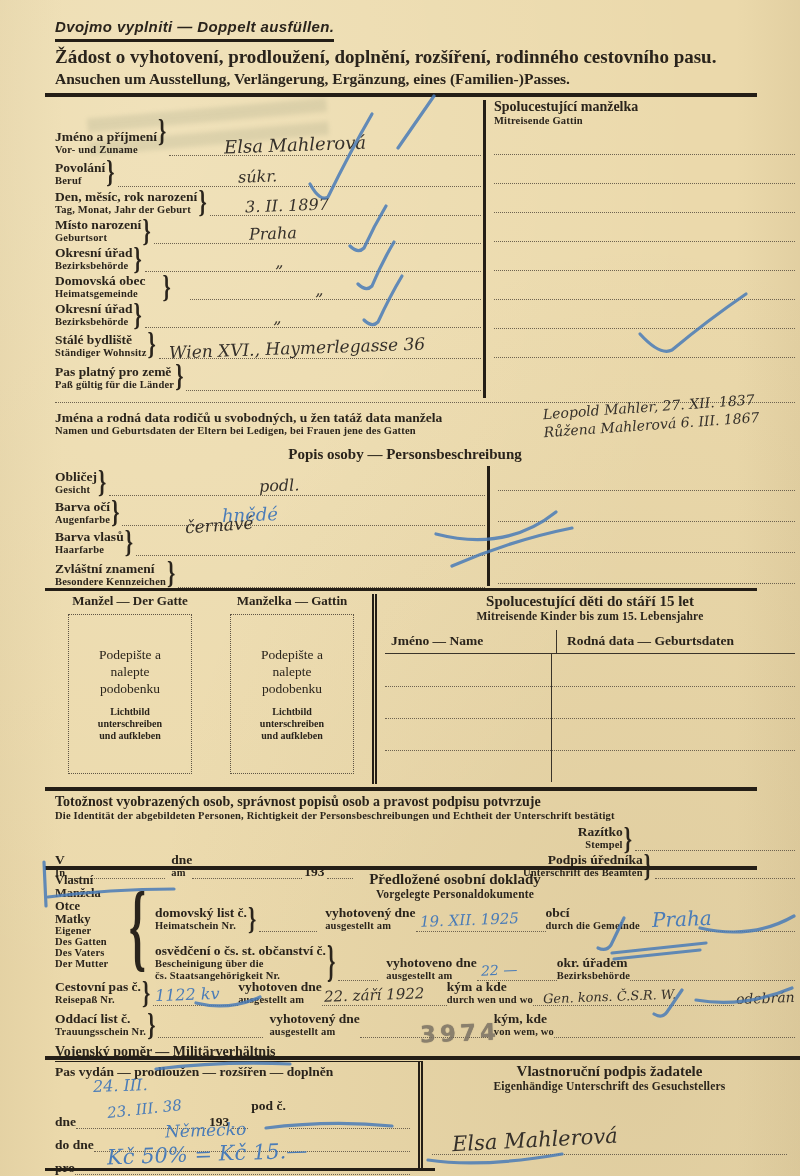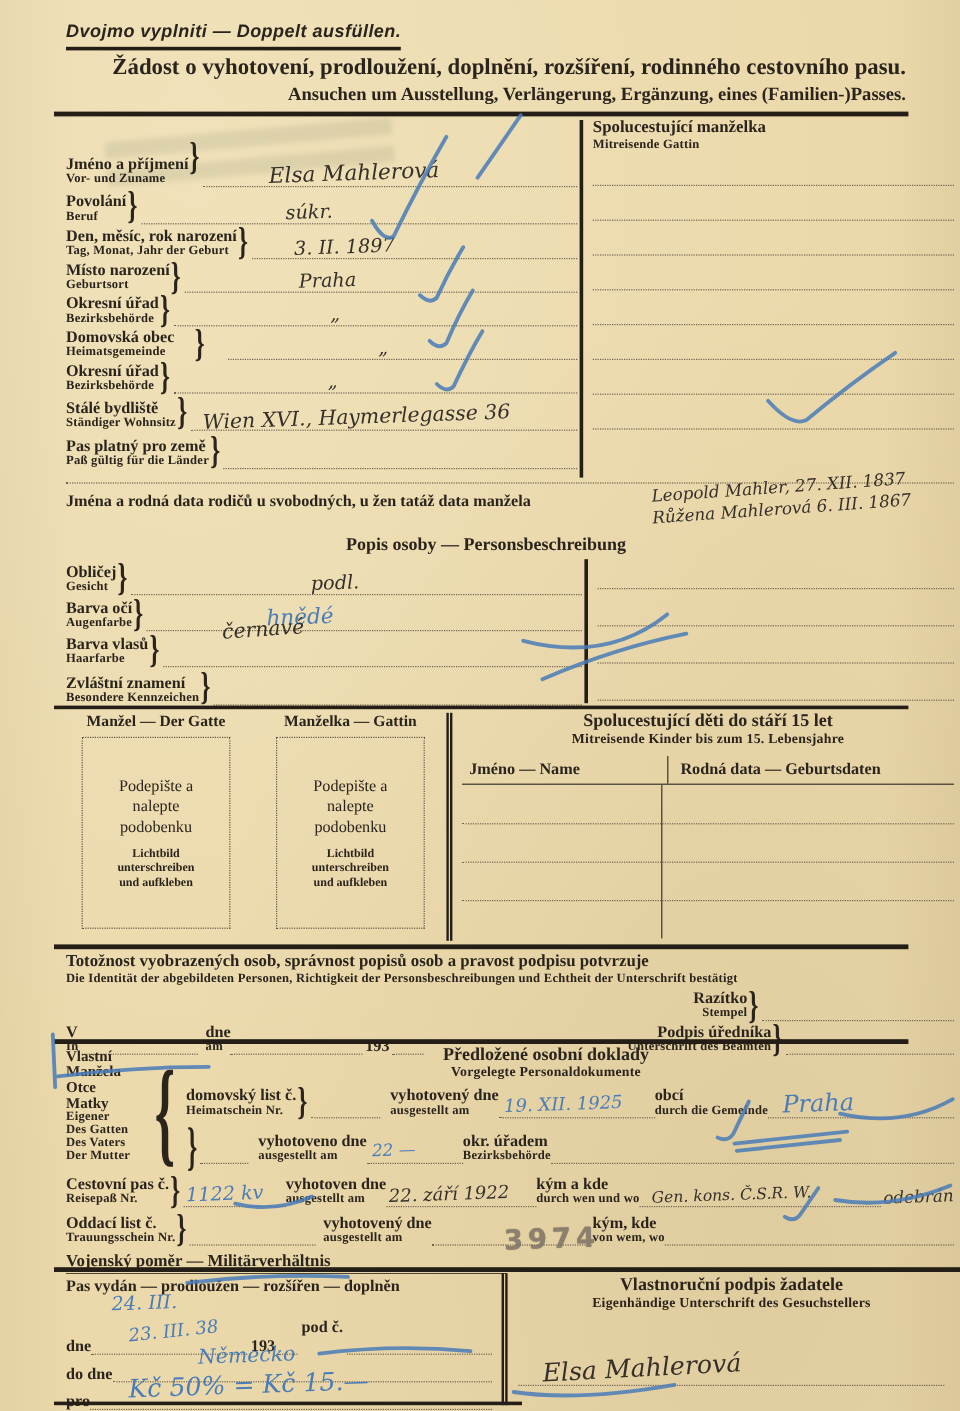--- a/index.html
+++ b/index.html
@@ -47,21 +47,21 @@
 <body>
 
 <div class="page">
 
   <div class="abs stamp-smudge" style="left:88px;top:98px;width:240px;height:58px;"></div>
 
   <div class="abs" style="left:55px;top:18px;border-bottom:3.5px solid #241e16;padding-bottom:3px;">
     <span style="font-family:'Liberation Sans',sans-serif;font-weight:bold;font-style:italic;font-size:15px;letter-spacing:.4px;">Dvojmo vyplniti — Doppelt ausfüllen.</span>
   </div>
 
-  <div class="abs" style="left:55px;top:46px;width:700px;text-align:right;">
+  <div class="abs" style="left:55px;top:46px;width:700px;text-align:left;">
     <div style="font-weight:bold;font-size:19px;">Žádost o vyhotovení, prodloužení, doplnění, rozšíření, rodinného cestovního pasu.</div>
     <div style="font-weight:bold;font-size:15.5px;margin-top:2px;">Ansuchen um Ausstellung, Verlängerung, Ergänzung, eines (Familien-)Passes.</div>
   </div>
   <div class="abs rule" style="left:45px;top:93px;width:712px;height:4px;"></div>
 
   <div class="abs" style="left:55px;top:104px;width:426px;">
     <div class="frow" style="height:52px;">
       <div class="lbl">
           <div class="cz">Jméno a příjmení</div>
         <div class="de">Vor- und Zuname</div>
@@ -162,20 +162,21 @@
     <div class="rline"></div>
     <div class="rline"></div>
     <div class="rline"></div>
     <div class="rline"></div>
     <div class="rline"></div>
   </div>
 
   <div class="abs" style="left:55px;top:402px;width:740px;border-top:1.6px dotted #6e6350;padding-top:8px;">
     <div style="width:480px;">
       <div class="cz">Jména a rodná data rodičů u svobodných, u žen tatáž data manžela</div>
+      <div class="de">Namen und Geburtsdaten der Eltern bei Ledigen, bei Frauen jene des Gatten</div>
     </div>
     <div class="abs" style="left:488px;top:-6px;width:255px;transform:rotate(-2deg);">
       <div class="hw" style="font-size:14px;">Leopold Mahler, 27. XII. 1837</div>
       <div class="hw" style="font-size:14px;">Růžena Mahlerová 6. III. 1867</div>
     </div>
   </div>
 
   <div class="abs" style="left:55px;top:446px;width:700px;text-align:center;font-weight:bold;font-size:15px;">Popis osoby — Personsbeschreibung</div>
 
   <div class="abs" style="left:55px;top:466px;width:430px;">
@@ -354,20 +355,25 @@
       <div>
           <div class="cz">obcí</div>
         <div class="de">durch die Gemeinde</div>
         </div>
       <div class="dot" style="position:relative;">
         <span class="hw hwb abs" style="left:12px;bottom:0;font-size:20px;">Praha</span>
       </div>
     </div>
 
     <div class="abs" style="left:100px;top:72px;width:640px;display:flex;align-items:flex-end;">
+      <div>
+          <div class="cz">osvědčení o čs. st. občanství č.</div>
+        <div class="de">Bescheinigung über die</div>
+        <div class="de">čs. Staatsangehörigkeit Nr.</div>
+        </div>
       <div class="brc" style="transform:scaleY(2.1);">}</div>
       <div class="dot" style="flex:0 0 40px;"></div>
       <div style="margin-left:8px;">
           <div class="cz">vyhotoveno dne</div>
         <div class="de">ausgestellt am</div>
         </div>
       <div style="flex:0 0 80px;position:relative;border-bottom:1.6px dotted #6e6350;height:16px;">
         <span class="hw hwb abs" style="left:4px;bottom:2px;font-size:14px;">22 —</span>
       </div>
       <div>

